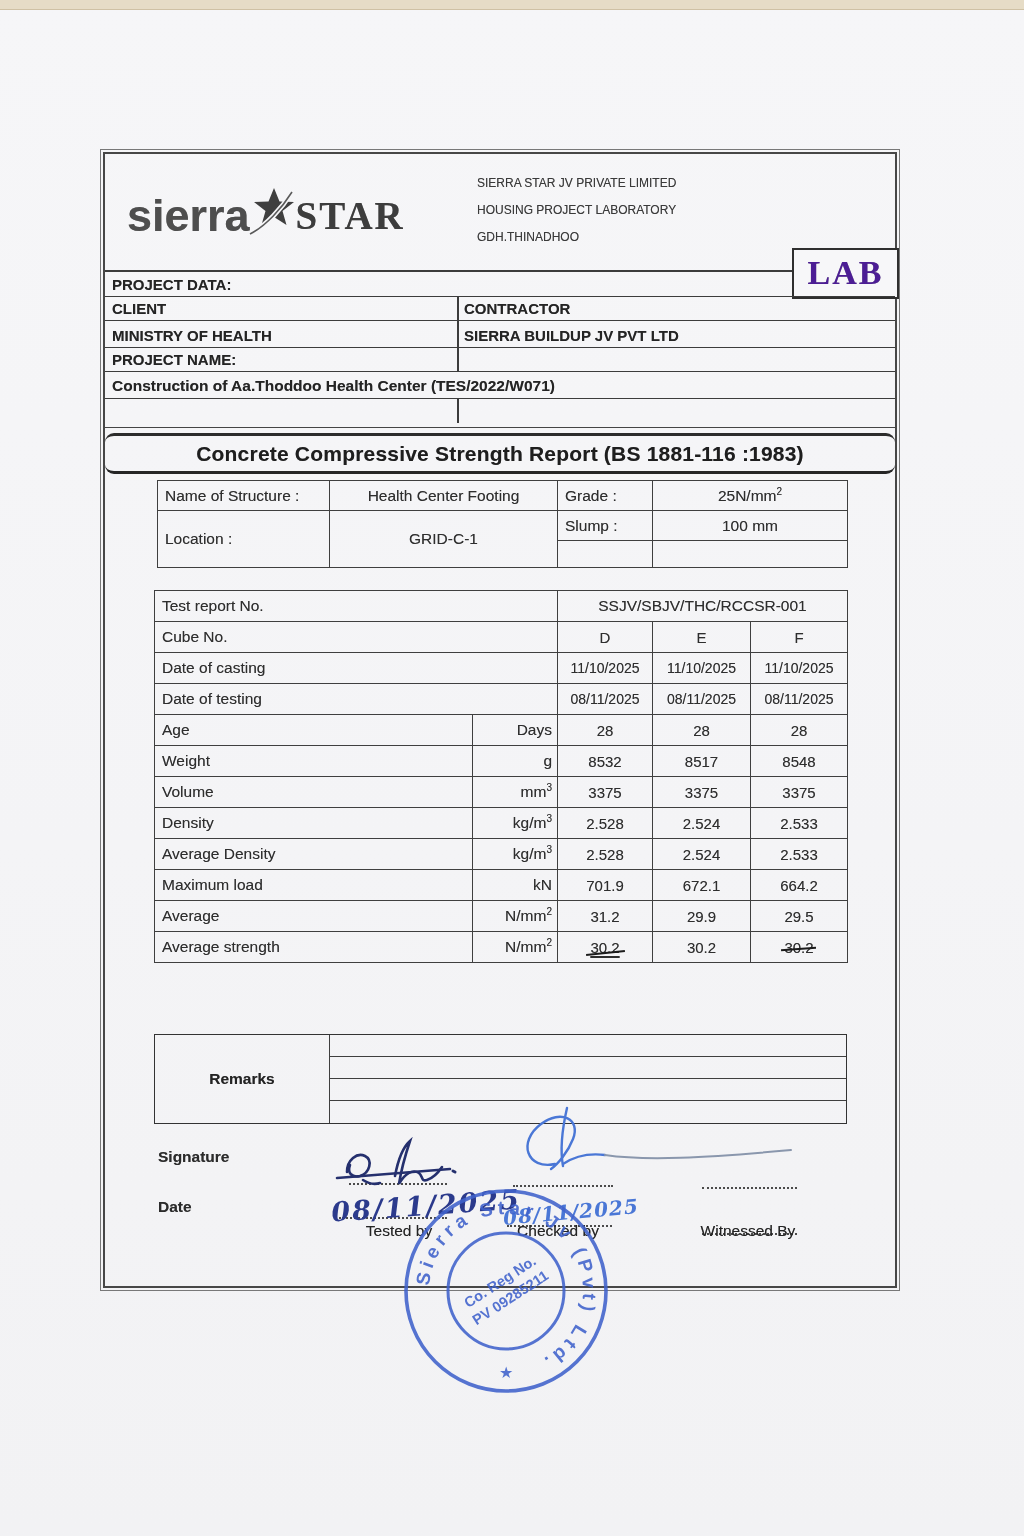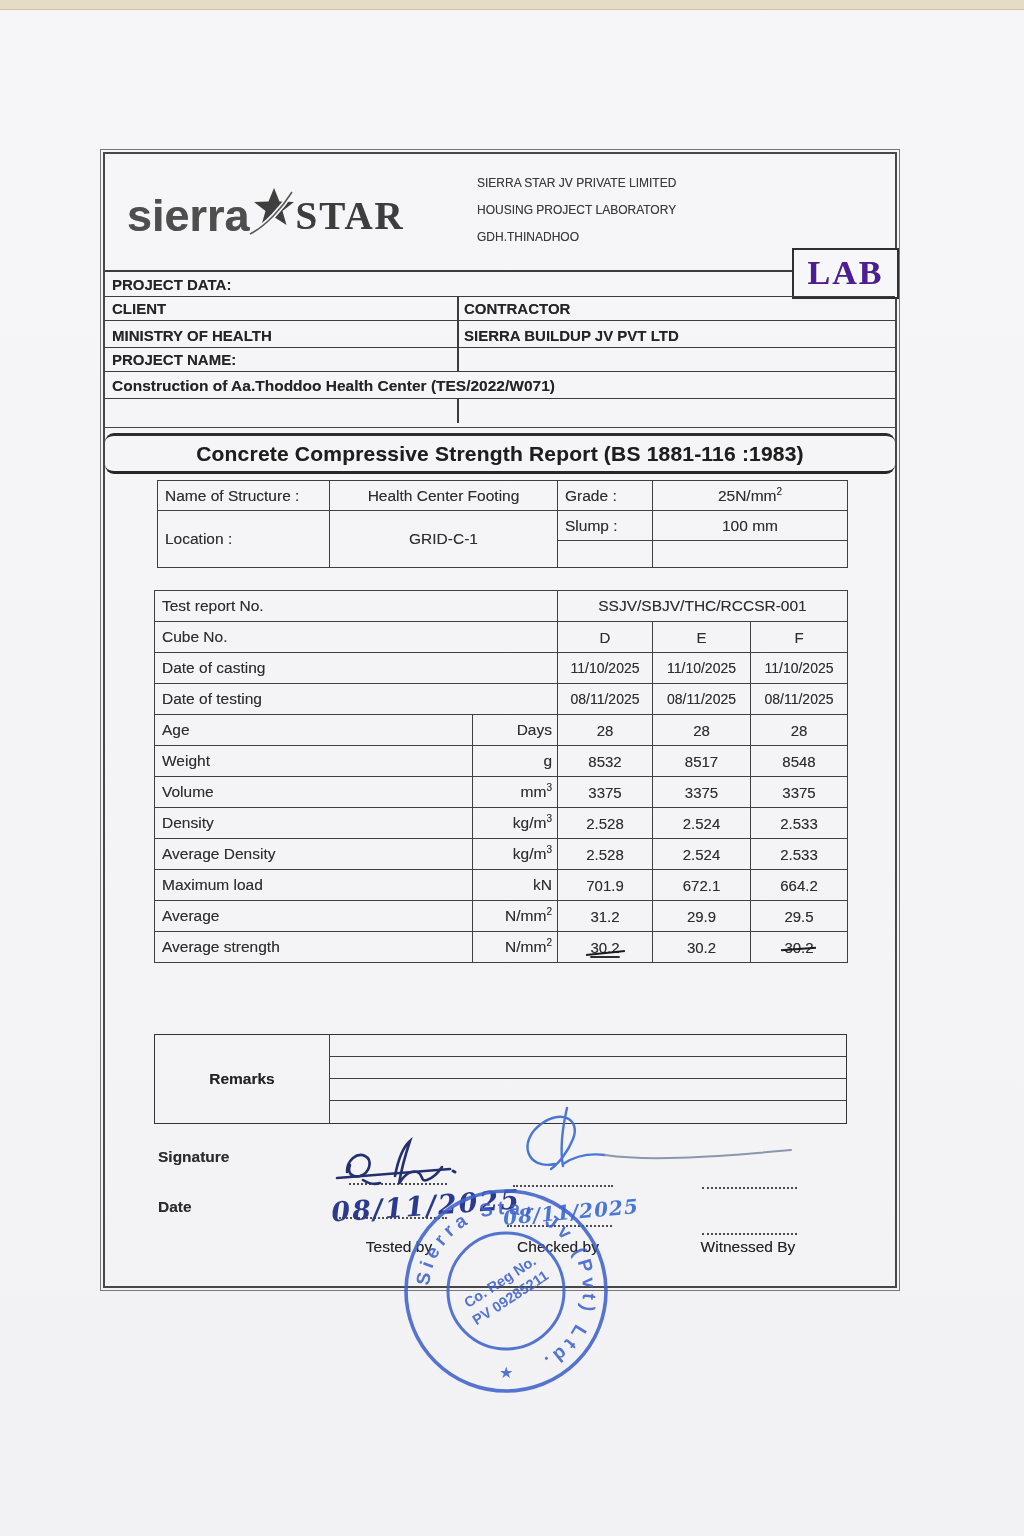--- a/index.html
+++ b/index.html
@@ -93,21 +93,21 @@
   
   .sig-label { position:absolute; left:53px; top:994px; font-size:15.5px; font-weight:700; }
   .date-label { position:absolute; left:53px; top:1044px; font-size:15.5px; font-weight:700; }
   .dots { position:absolute; height:0; border-bottom:2px dotted #4b4b4b; }
   #sdots1 { left:244px; top:1029px; width:98px; }
   #sdots2 { left:408px; top:1031px; width:100px; }
   #sdots3 { left:597px; top:1033px; width:95px; }
   #ddots1 { left:234px; top:1063px; width:108px; }
   #ddots2 { left:402px; top:1071px; width:105px; }
   #ddots3 { left:597px; top:1079px; width:95px; }
-  .byline { position:absolute; top:1068px; font-size:15.5px; color:#242424; text-align:center;margin-top:16px; }
+  .byline { position:absolute; top:1068px; font-size:15.5px; color:#242424; text-align:center; }
   #by1 { left:224px; width:140px; }
   #by2 { left:378px; width:150px; }
   #by3 { left:568px; width:150px; }
 
   .hand-date1 { position:absolute; left:226px; top:1036px; font-family:"DejaVu Serif", serif;
     font-style:italic; font-size:27px; font-weight:700; color:#2b3a8c; letter-spacing:2px;
     transform:rotate(-4deg); text-shadow:none; }
   .hand-date2 { position:absolute; left:398px; top:1046px; font-family:"DejaVu Serif", serif;
     font-style:italic; font-size:20px; font-weight:700; color:#4a77d6; letter-spacing:1px;
     transform:rotate(-5deg); text-shadow:none; }

